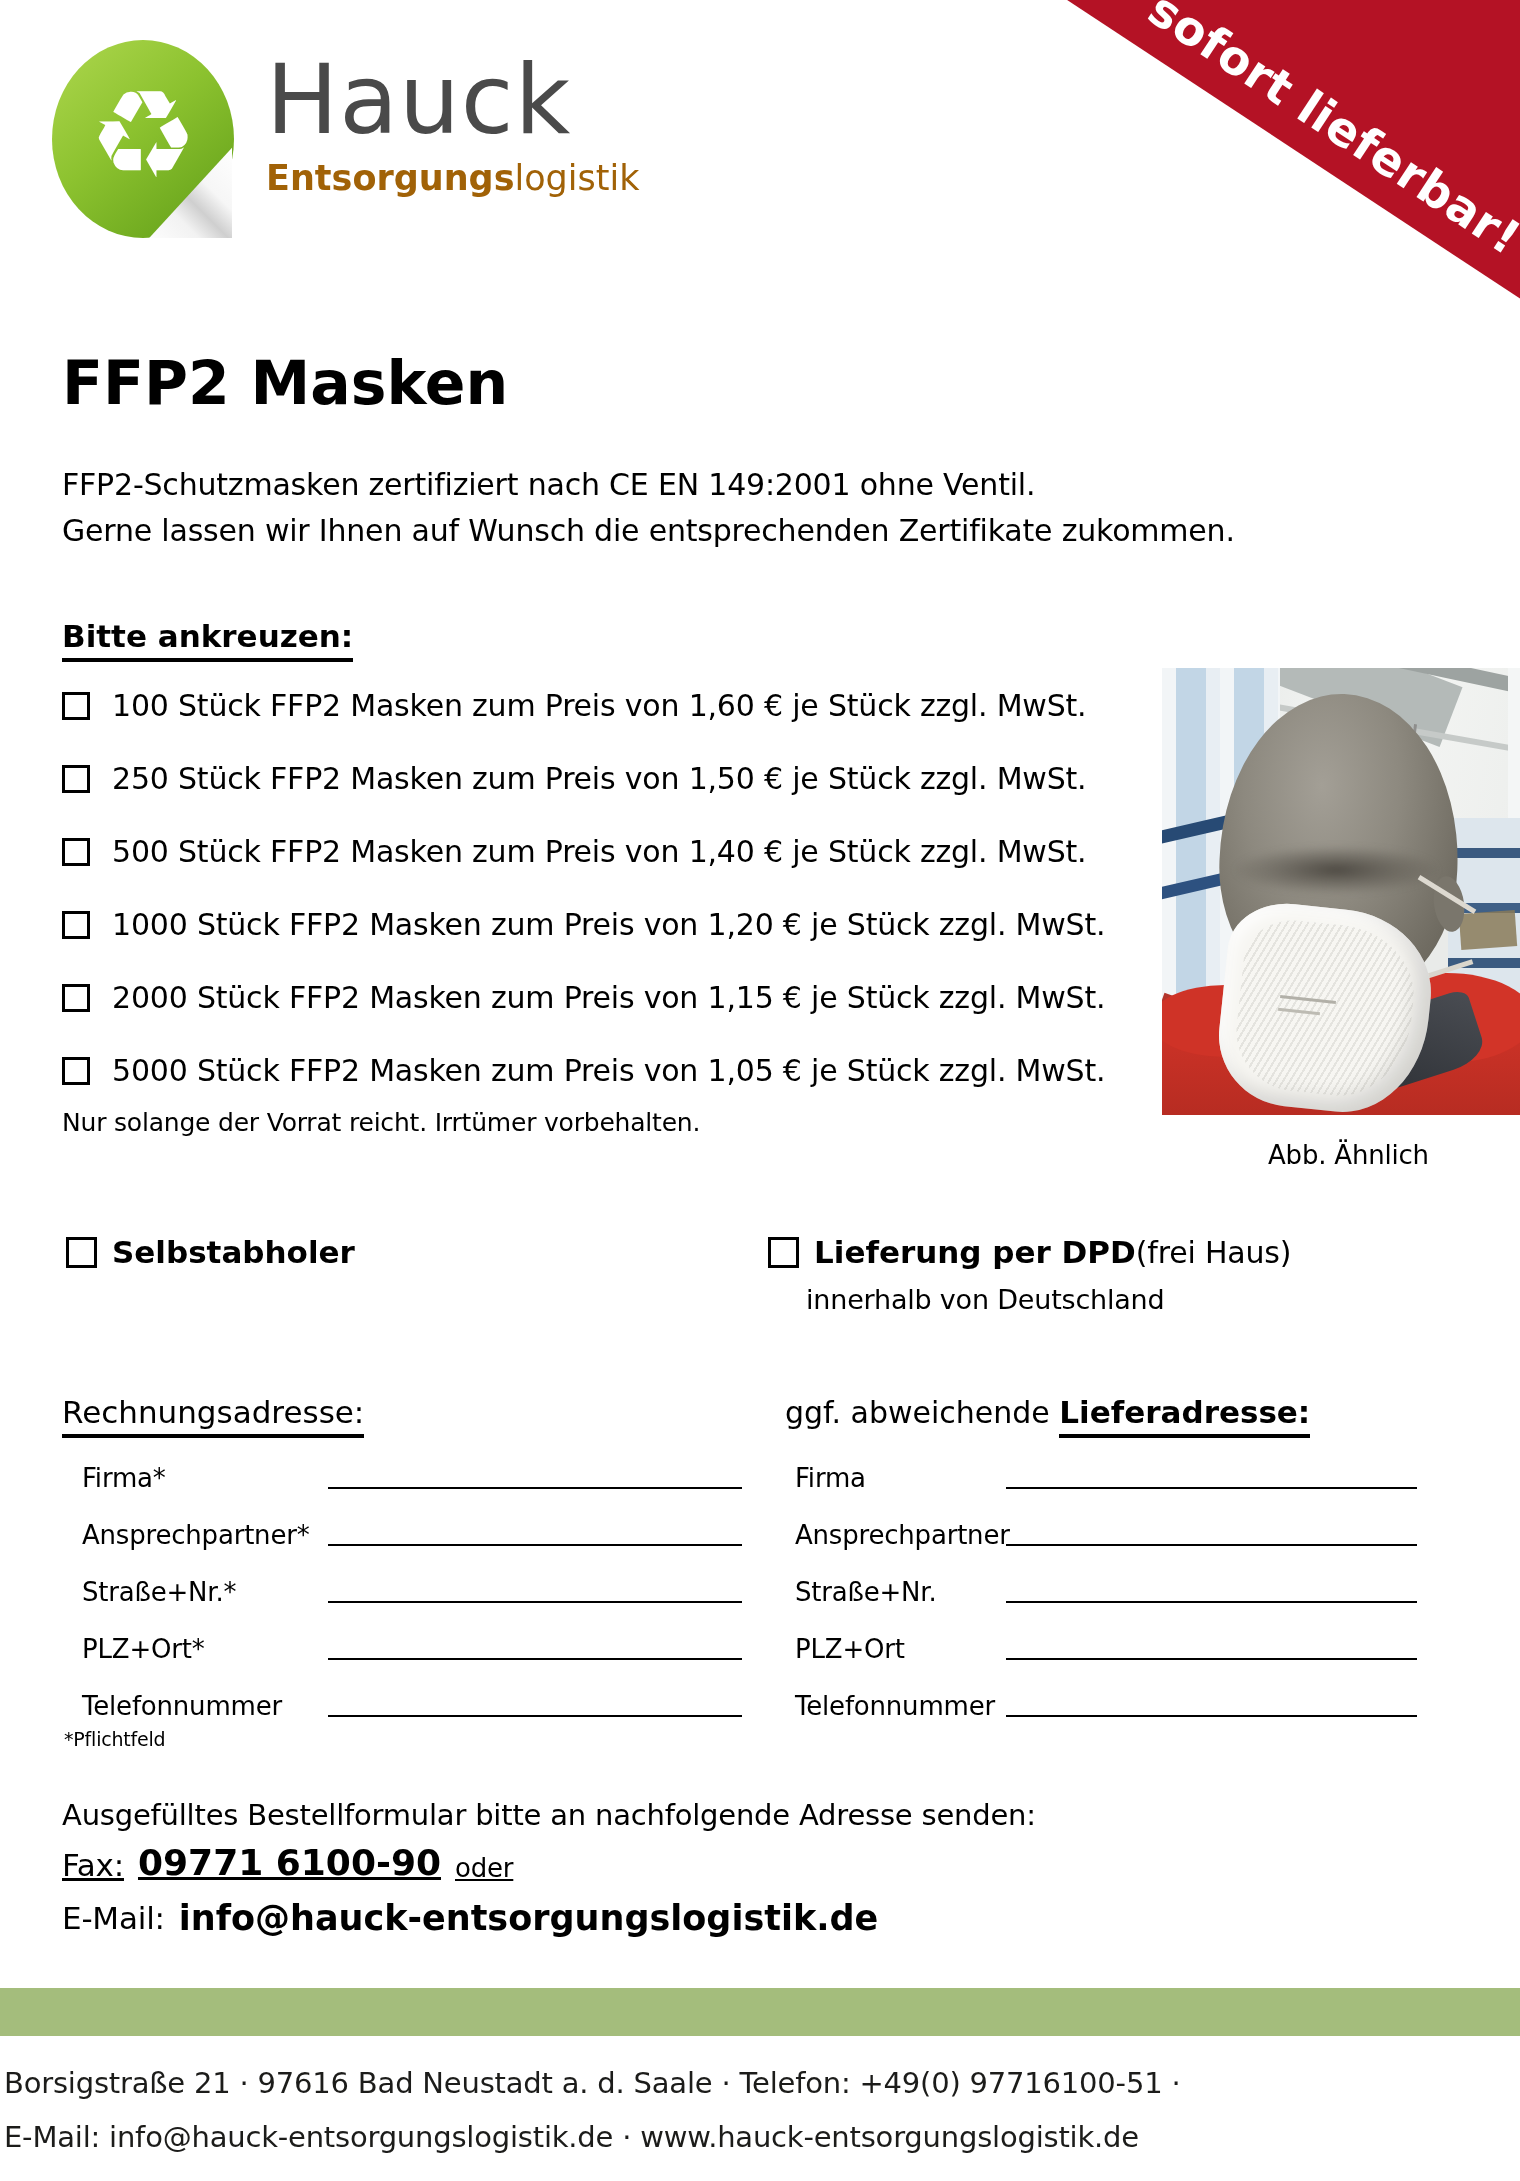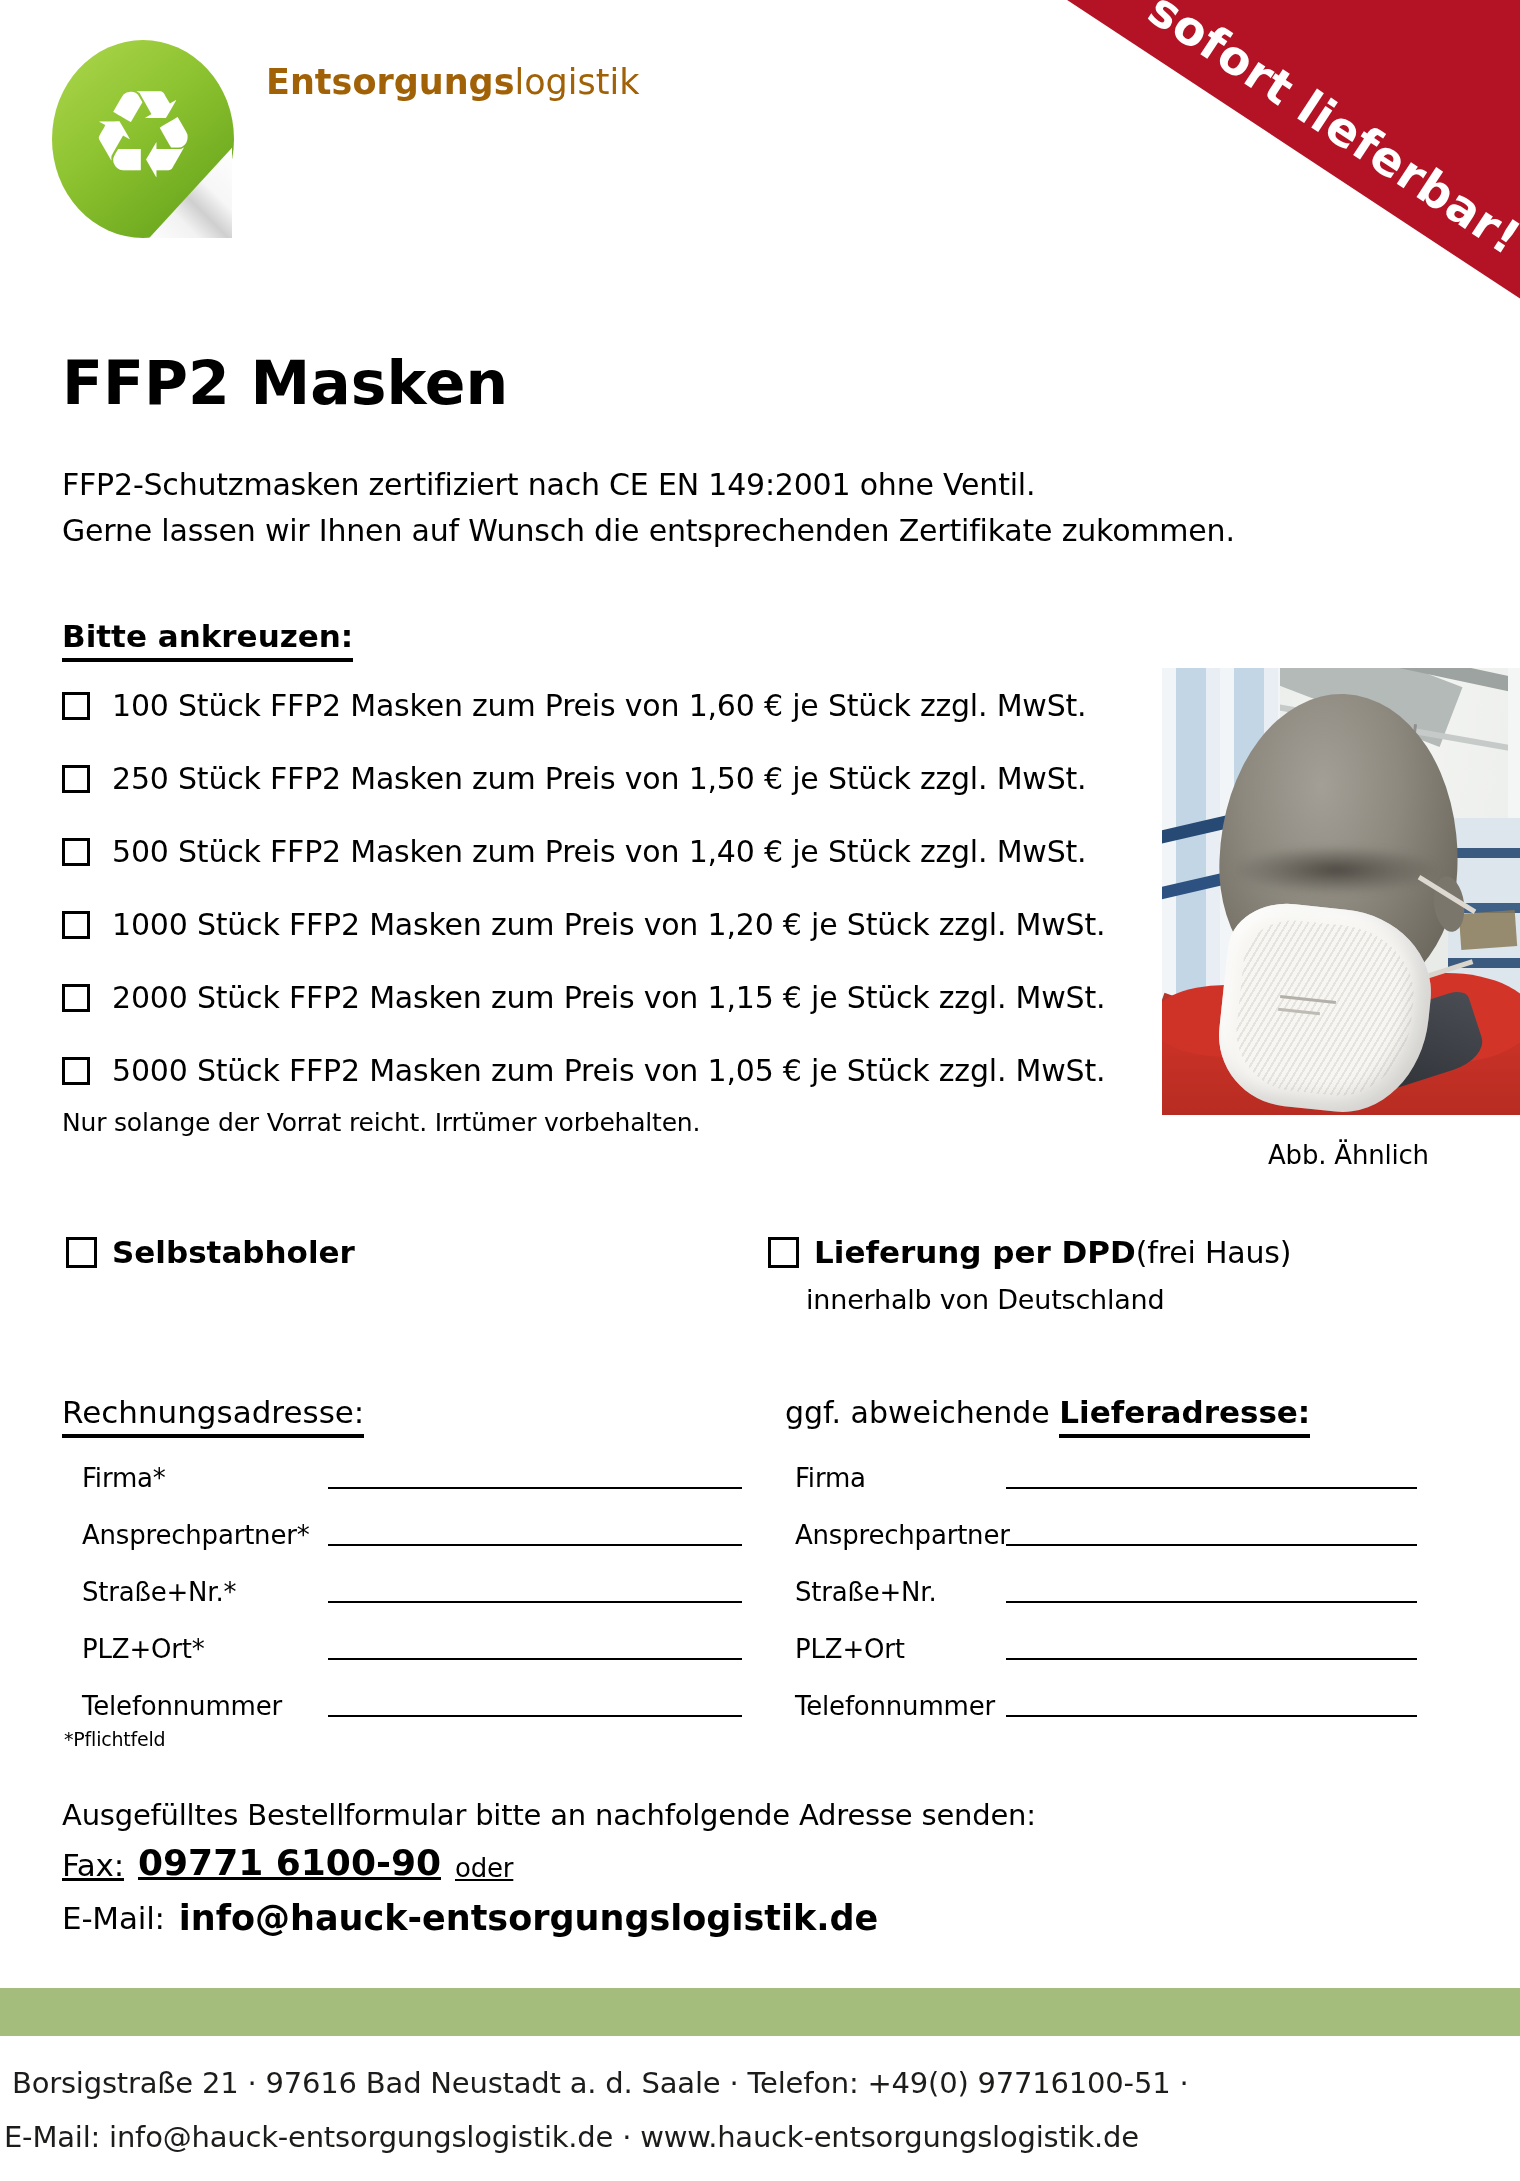--- a/index.html
+++ b/index.html
@@ -120,35 +120,36 @@
   .send-fax .lbl{font-size:31px;}
   .send-fax .num{font-size:36px;font-weight:700;letter-spacing:0;}
   .send-fax .suf{font-size:26px;}
   .send-email{position:absolute;left:62px;top:1898px;display:flex;align-items:center;gap:14px;}
   .send-email .lbl{font-size:31px;}
   .send-email .adr{font-size:35px;font-weight:700;letter-spacing:0;}
 
   
   .footer-bar{position:absolute;left:0;top:1988px;width:100%;height:48px;background:#a4bd7c;}
   .footer-line{position:absolute;left:4px;font-size:29px;color:#1c1c1a;white-space:nowrap;}
-  .f1{top:2066px;margin-left:8px;}
+  .f1{top:2066px;}
   .f2{top:2120px;}
 </style>
 </head>
 <body>
 
 <div id="page">
 
   <div class="logo-block">
     <div class="logo-mark">
       <div class="logo-oval"></div>
       <div class="recycle-glyph">♻</div>
       <div class="logo-curl"></div>
     </div>
     <div class="logo-text">
+      <div class="brand-name" style="color: rgb(74, 74, 74);">Hauck</div>
       <div class="brand-sub"><span class="b">Entsorgungs</span><span>logistik</span></div>
     </div>
   </div>
 
   <div class="ribbon" style="background: rgb(180, 18, 37);">
     <div class="ribbon-text" style="color: rgb(255, 255, 255);">sofort lieferbar!</div>
   </div>
 
   <div class="page-title">FFP2 Masken</div>
   <div class="intro">

